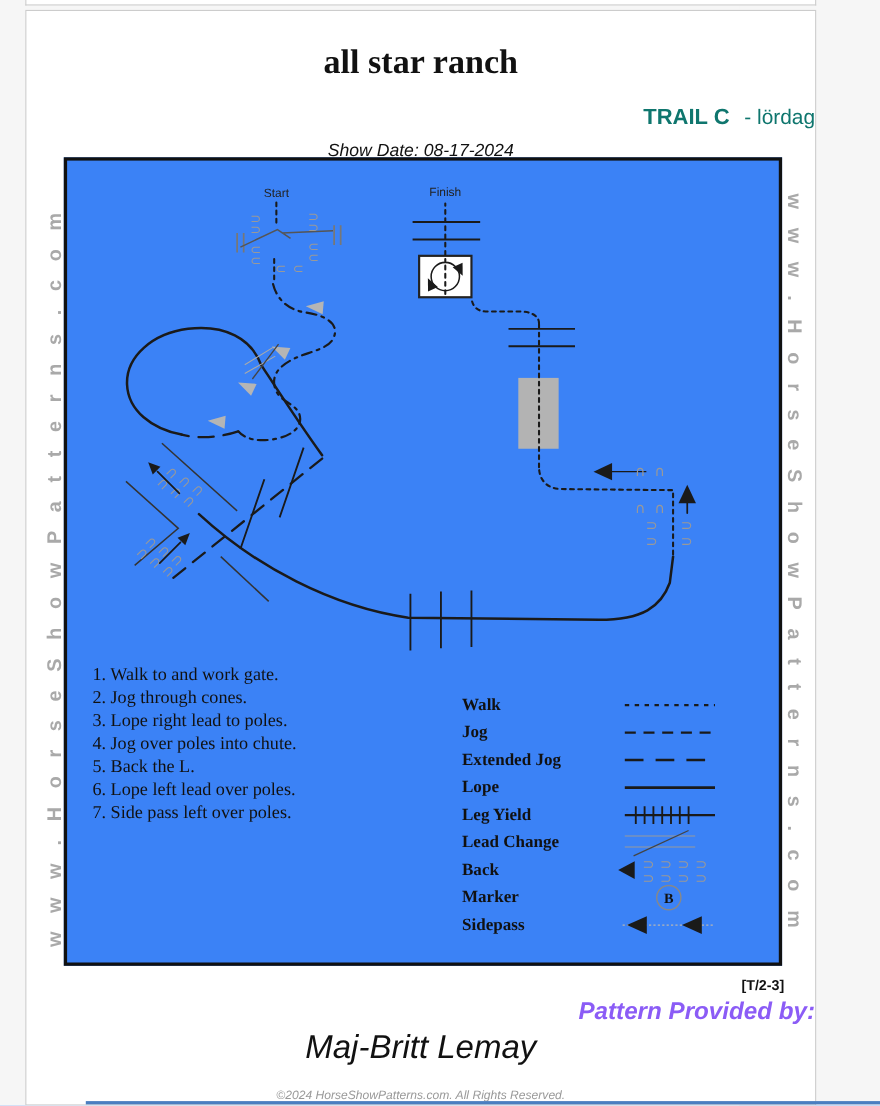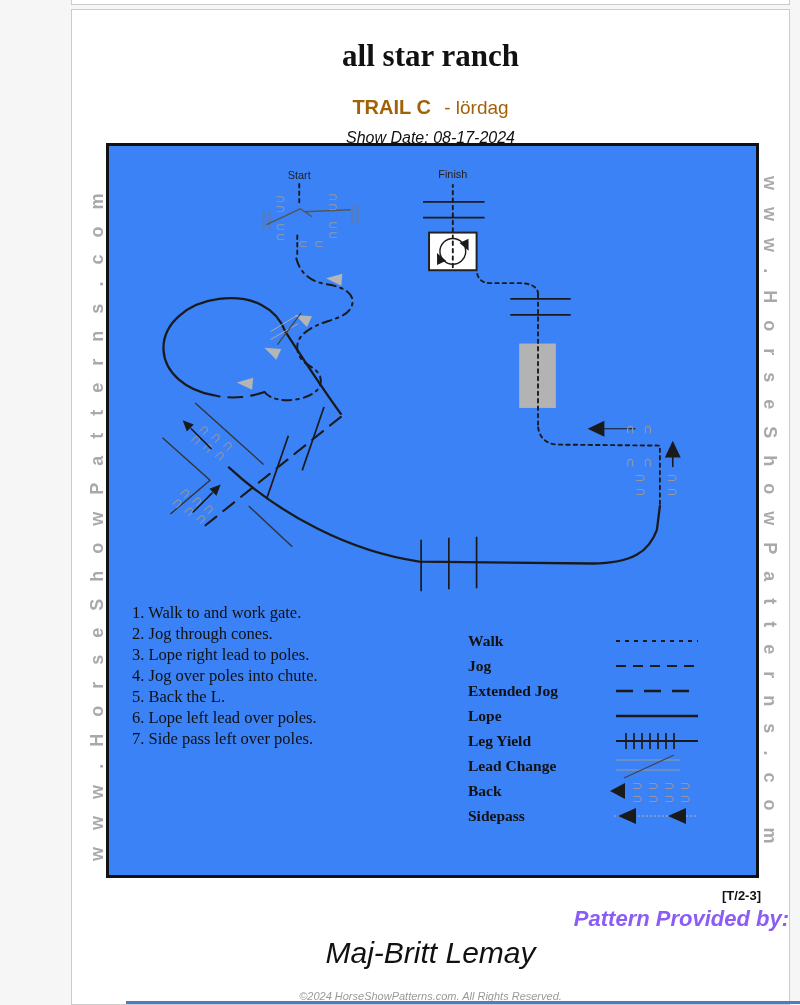--- a/index.html
+++ b/index.html
@@ -7,31 +7,31 @@
     --print_gray:#999999;
     --cone_gray:#b5b5b5;
     --bridge_gray:#b3b3b3;
     --watermark_gray:#a9a9a9;
     --bottom_line_blue:#4a7ec0;
     --page_border:#cccccc;
   }
   *{margin:0;padding:0;box-sizing:border-box}
   html,body{width:800px;height:1005px;overflow:hidden;background:#f6f6f6;
     font-family:"Liberation Sans",sans-serif;}
-  .viewport{position:relative;width:672px;height:1005px;background:#f6f6f6;margin-left:48px;}
+  .viewport{position:relative;width:672px;height:1005px;background:#f6f6f6;}
 
   .prev-page-edge{position:absolute;left:23px;top:0;width:719px;height:5px;
     background:#fff;border:1px solid var(--page_border);border-top:none;}
 
   .page{position:absolute;left:23px;top:9px;width:719px;height:996px;
     background:#fff;border:1px solid var(--page_border);}
 
   .ranch-title{position:absolute;left:0;top:28px;width:100%;text-align:center;
     font-family:"Liberation Serif",serif;font-weight:bold;font-size:31px;color:#111;}
-  .trail-line{position:absolute;left:0;top:86px;width:100%;text-align:center;font-size:19px;color:#a16207;}
+  .trail-line{position:absolute;left:0;top:86px;width:100%;text-align:right;font-size:19px;color:#0f766e;}
   .trail-line .trail-name{font-weight:bold;font-size:20px;}
   .trail-line .trail-suffix{font-weight:normal;margin-left:8px;}
   .show-date{position:absolute;left:0;top:119px;width:100%;text-align:center;
     font-style:italic;font-size:16px;color:#111;}
 
   .wm{position:absolute;top:136px;height:745px;color:var(--watermark_gray);
     font-weight:bold;font-size:18px;letter-spacing:17px;white-space:nowrap;
     text-align:center;line-height:26px;}
   .wm-left{left:12px;writing-mode:vertical-rl;transform:rotate(180deg);}
   .wm-right{right:6px;writing-mode:vertical-rl;}
@@ -301,20 +301,29 @@
               <text x="56" y="12" fill="#999" font-family="DejaVu Sans,sans-serif" font-size="13">⊃</text>
               <text x="72" y="12" fill="#999" font-family="DejaVu Sans,sans-serif" font-size="13">⊃</text>
               <text x="24" y="25" fill="#999" font-family="DejaVu Sans,sans-serif" font-size="13">⊃</text>
               <text x="40" y="25" fill="#999" font-family="DejaVu Sans,sans-serif" font-size="13">⊃</text>
               <text x="56" y="25" fill="#999" font-family="DejaVu Sans,sans-serif" font-size="13">⊃</text>
               <text x="72" y="25" fill="#999" font-family="DejaVu Sans,sans-serif" font-size="13">⊃</text>
             </svg>
           </span>
         </div>
         <div class="legend-row">
+          <span class="legend-label">Marker</span>
+          <span class="legend-symbol">
+            <svg viewBox="0 0 95 26">
+              <circle cx="48" cy="13" r="11" fill="none" stroke="#888" stroke-width="1.3"></circle>
+              <text x="48" y="18" class="marker-letter">B</text>
+            </svg>
+          </span>
+        </div>
+        <div class="legend-row">
           <span class="legend-label">Sidepass</span>
           <span class="legend-symbol">
             <svg viewBox="0 0 95 26">
               <line x1="6" y1="13" x2="90" y2="13" stroke="#b5b5b5" stroke-width="1" stroke-dasharray="2 2"></line>
               <polygon points="10,13 28,5 28,21" fill="#1a1a1a"></polygon>
               <polygon points="60,13 78,5 78,21" fill="#1a1a1a"></polygon>
             </svg>
           </span>
         </div>
       </div>

